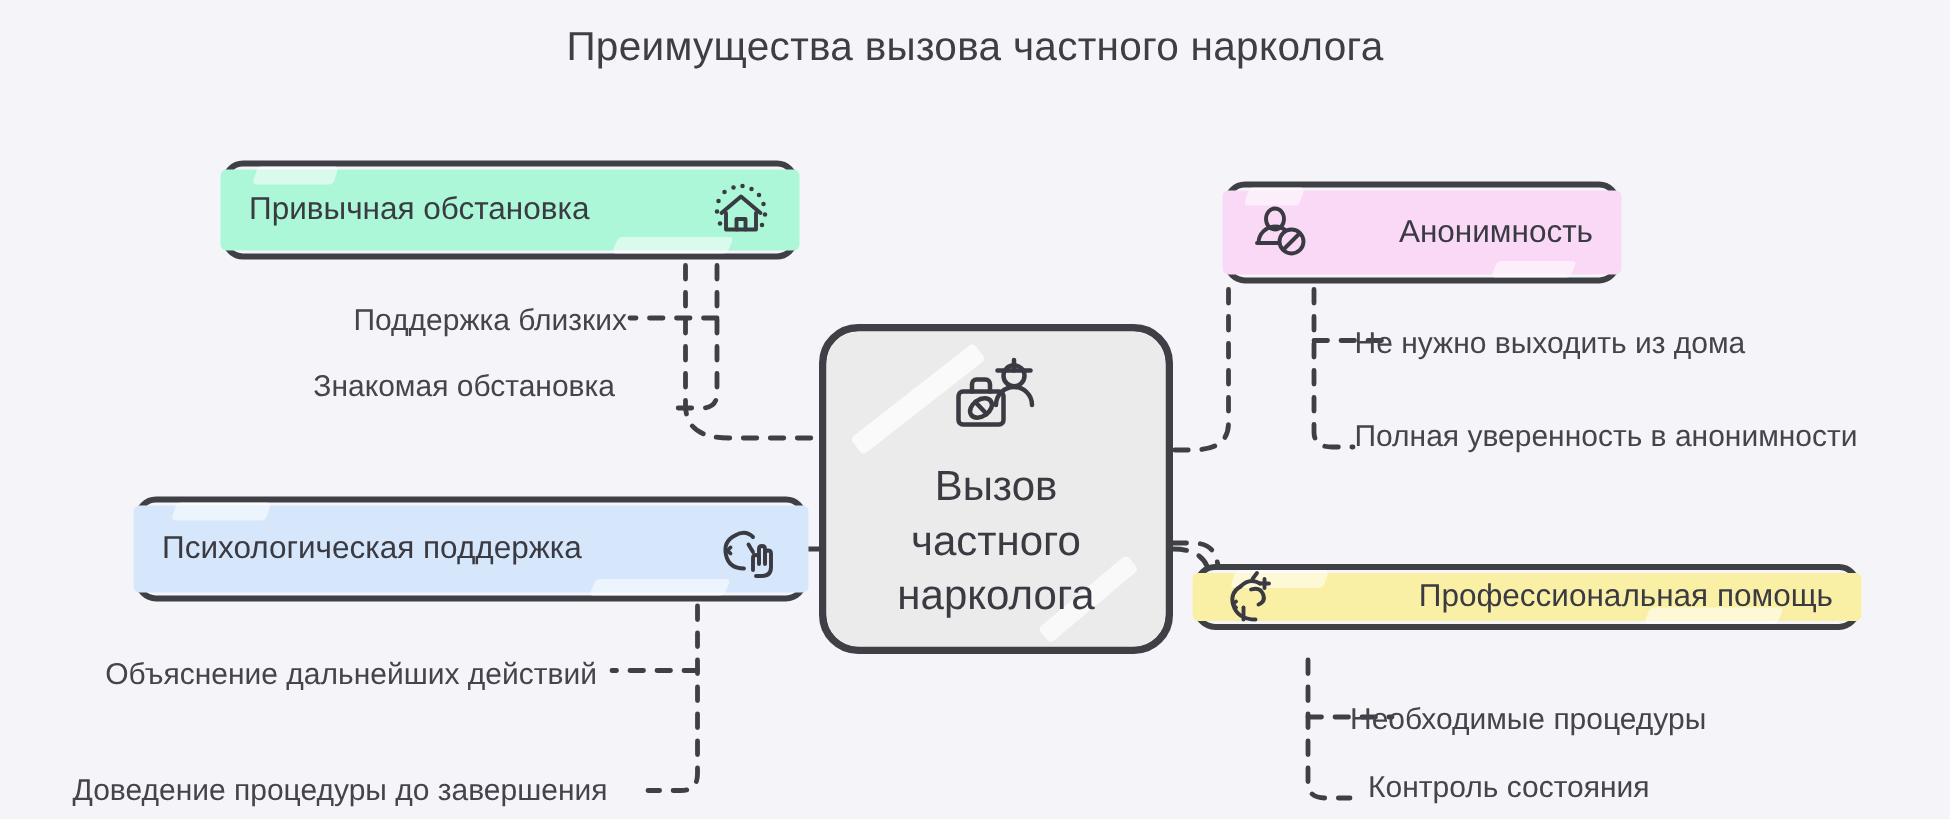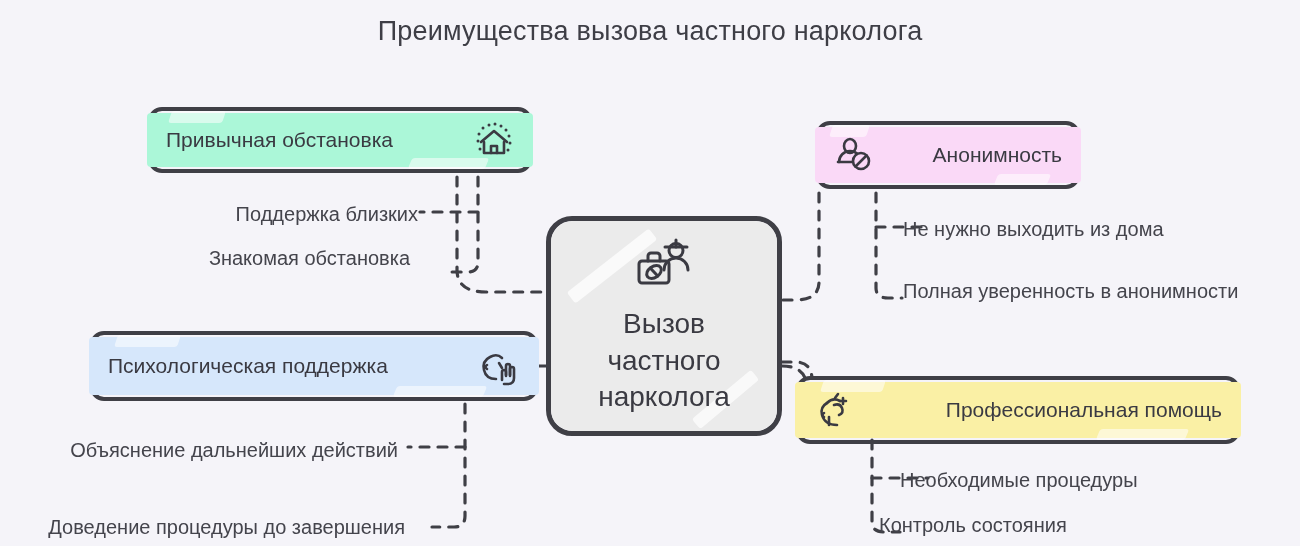--- a/index.html
+++ b/index.html
@@ -59,21 +59,21 @@
   #central .fill{ left:0; top:0; right:0; bottom:0; border-radius:22px; background:#ebebeb; }
   #central .fill::before{ left:4%; top:18%; width:46%; height:14px; transform:rotate(-38deg); background:rgba(255,255,255,.75); }
   #central .fill::after{ right:6%; bottom:12%; width:34%; height:13px; transform:rotate(-40deg); background:rgba(255,255,255,.7); }
   #central .inner{ flex-direction:column; gap:12px; justify-content:center; padding:0 10px; }
   #central .label{ text-align:center; white-space:normal; line-height:1.32; font-size:28px; }
 
   
   #n-green  { left:148px; top:107px;  width:384px; height:66px; }
   #n-pink   { left:816px; top:121px;  width:264px; height:68px; }
   #n-blue   { left:90px;  top:331px;  width:448px; height:70px; }
-  #n-yellow { left:796px; top:376px;  width:444px; height:68px; }
+  #n-yellow { left:796px; top:376px;  width:444px; height:44px; }
 
   #n-green  .fill{ background:#abf7d8; }
   #n-pink   .fill{ background:#fad9f7; }
   #n-blue   .fill{ background:#d6e7fb; }
   #n-yellow .fill{ background:#faf0a5; }
 
   
   .icon-right .inner{ justify-content:space-between; }
   .icon-left  .inner{ justify-content:space-between; }
 
@@ -224,15 +224,15 @@
           <path d="M26 12 h6 M29 9 v6"></path>
           <path d="M24 5 l-3 4"></path>
           <path d="M20 16 q6-2 8 3 q2 5-3 7"></path>
         </svg>
       </span>
       <span class="label">Профессиональная помощь</span>
     </div>
   </div>
 
   <div class="leaf" style="left:900px; top:469px;">Необходимые процедуры</div>
-  <div class="leaf" style="left:879px; top:514px;">Контроль состояния</div>
+  <div class="leaf" style="left:912px; top:514px;">Контроль состояния</div>
 
 </div>
 
 </body></html>

